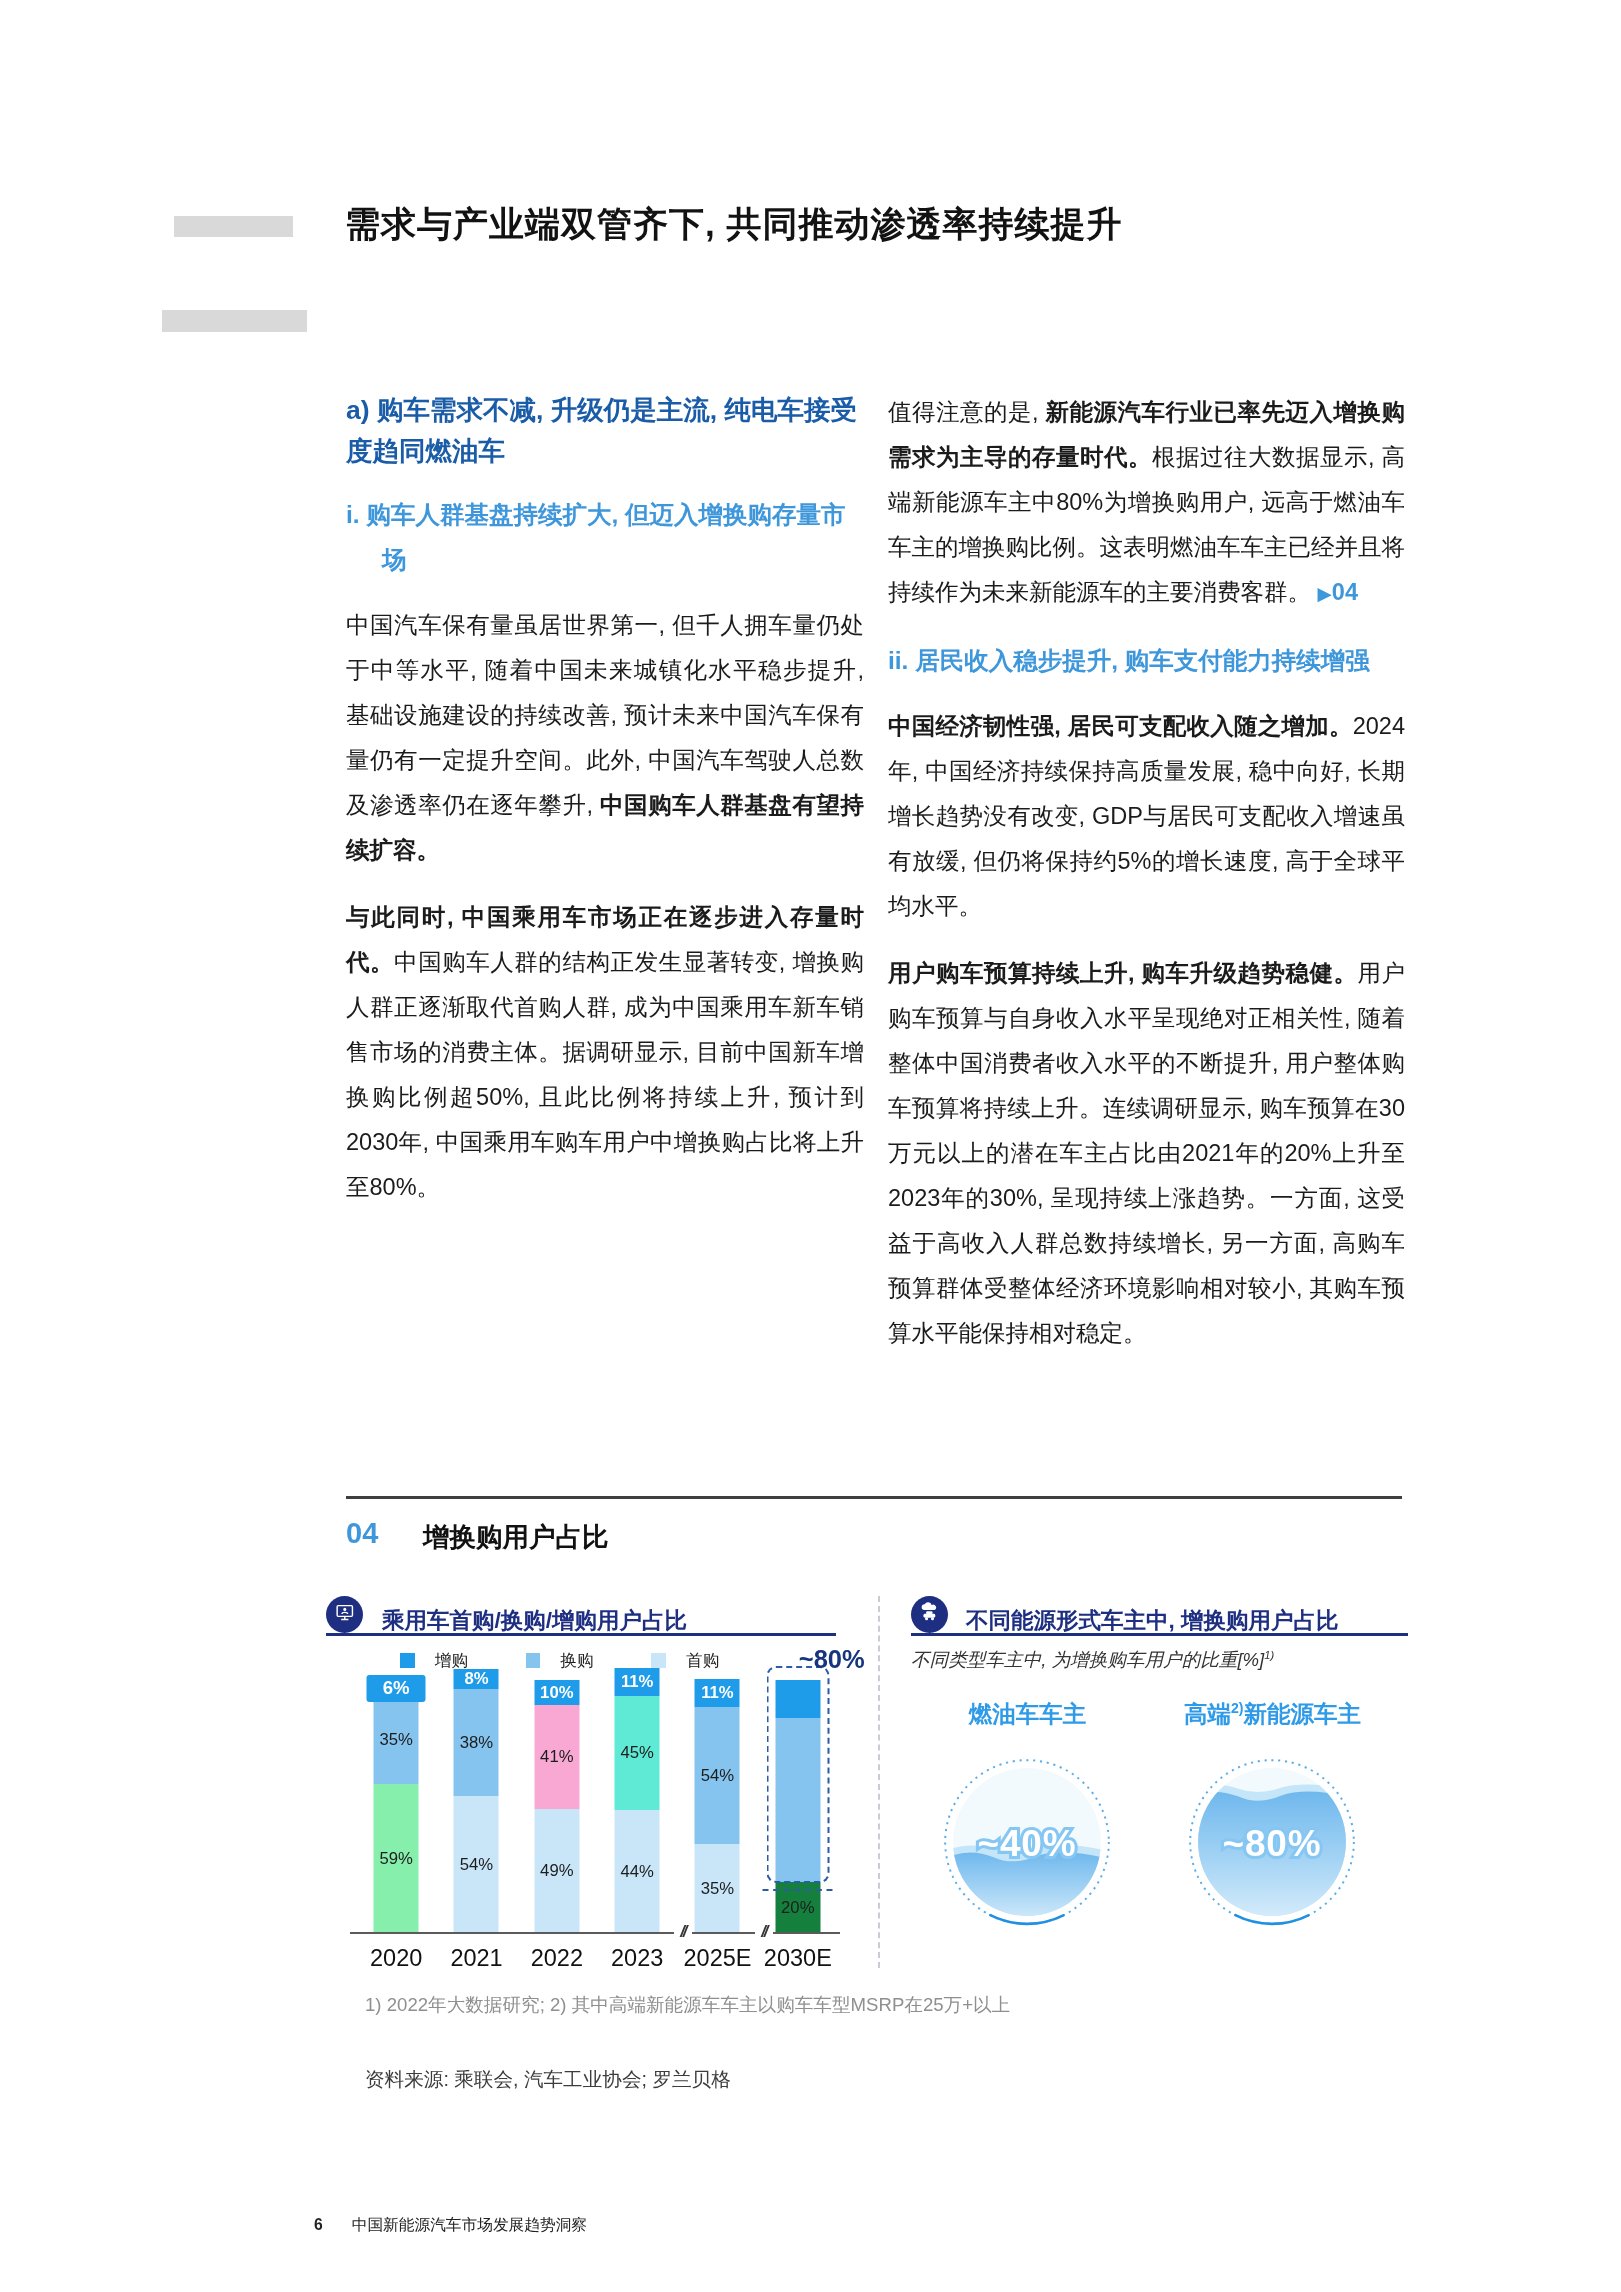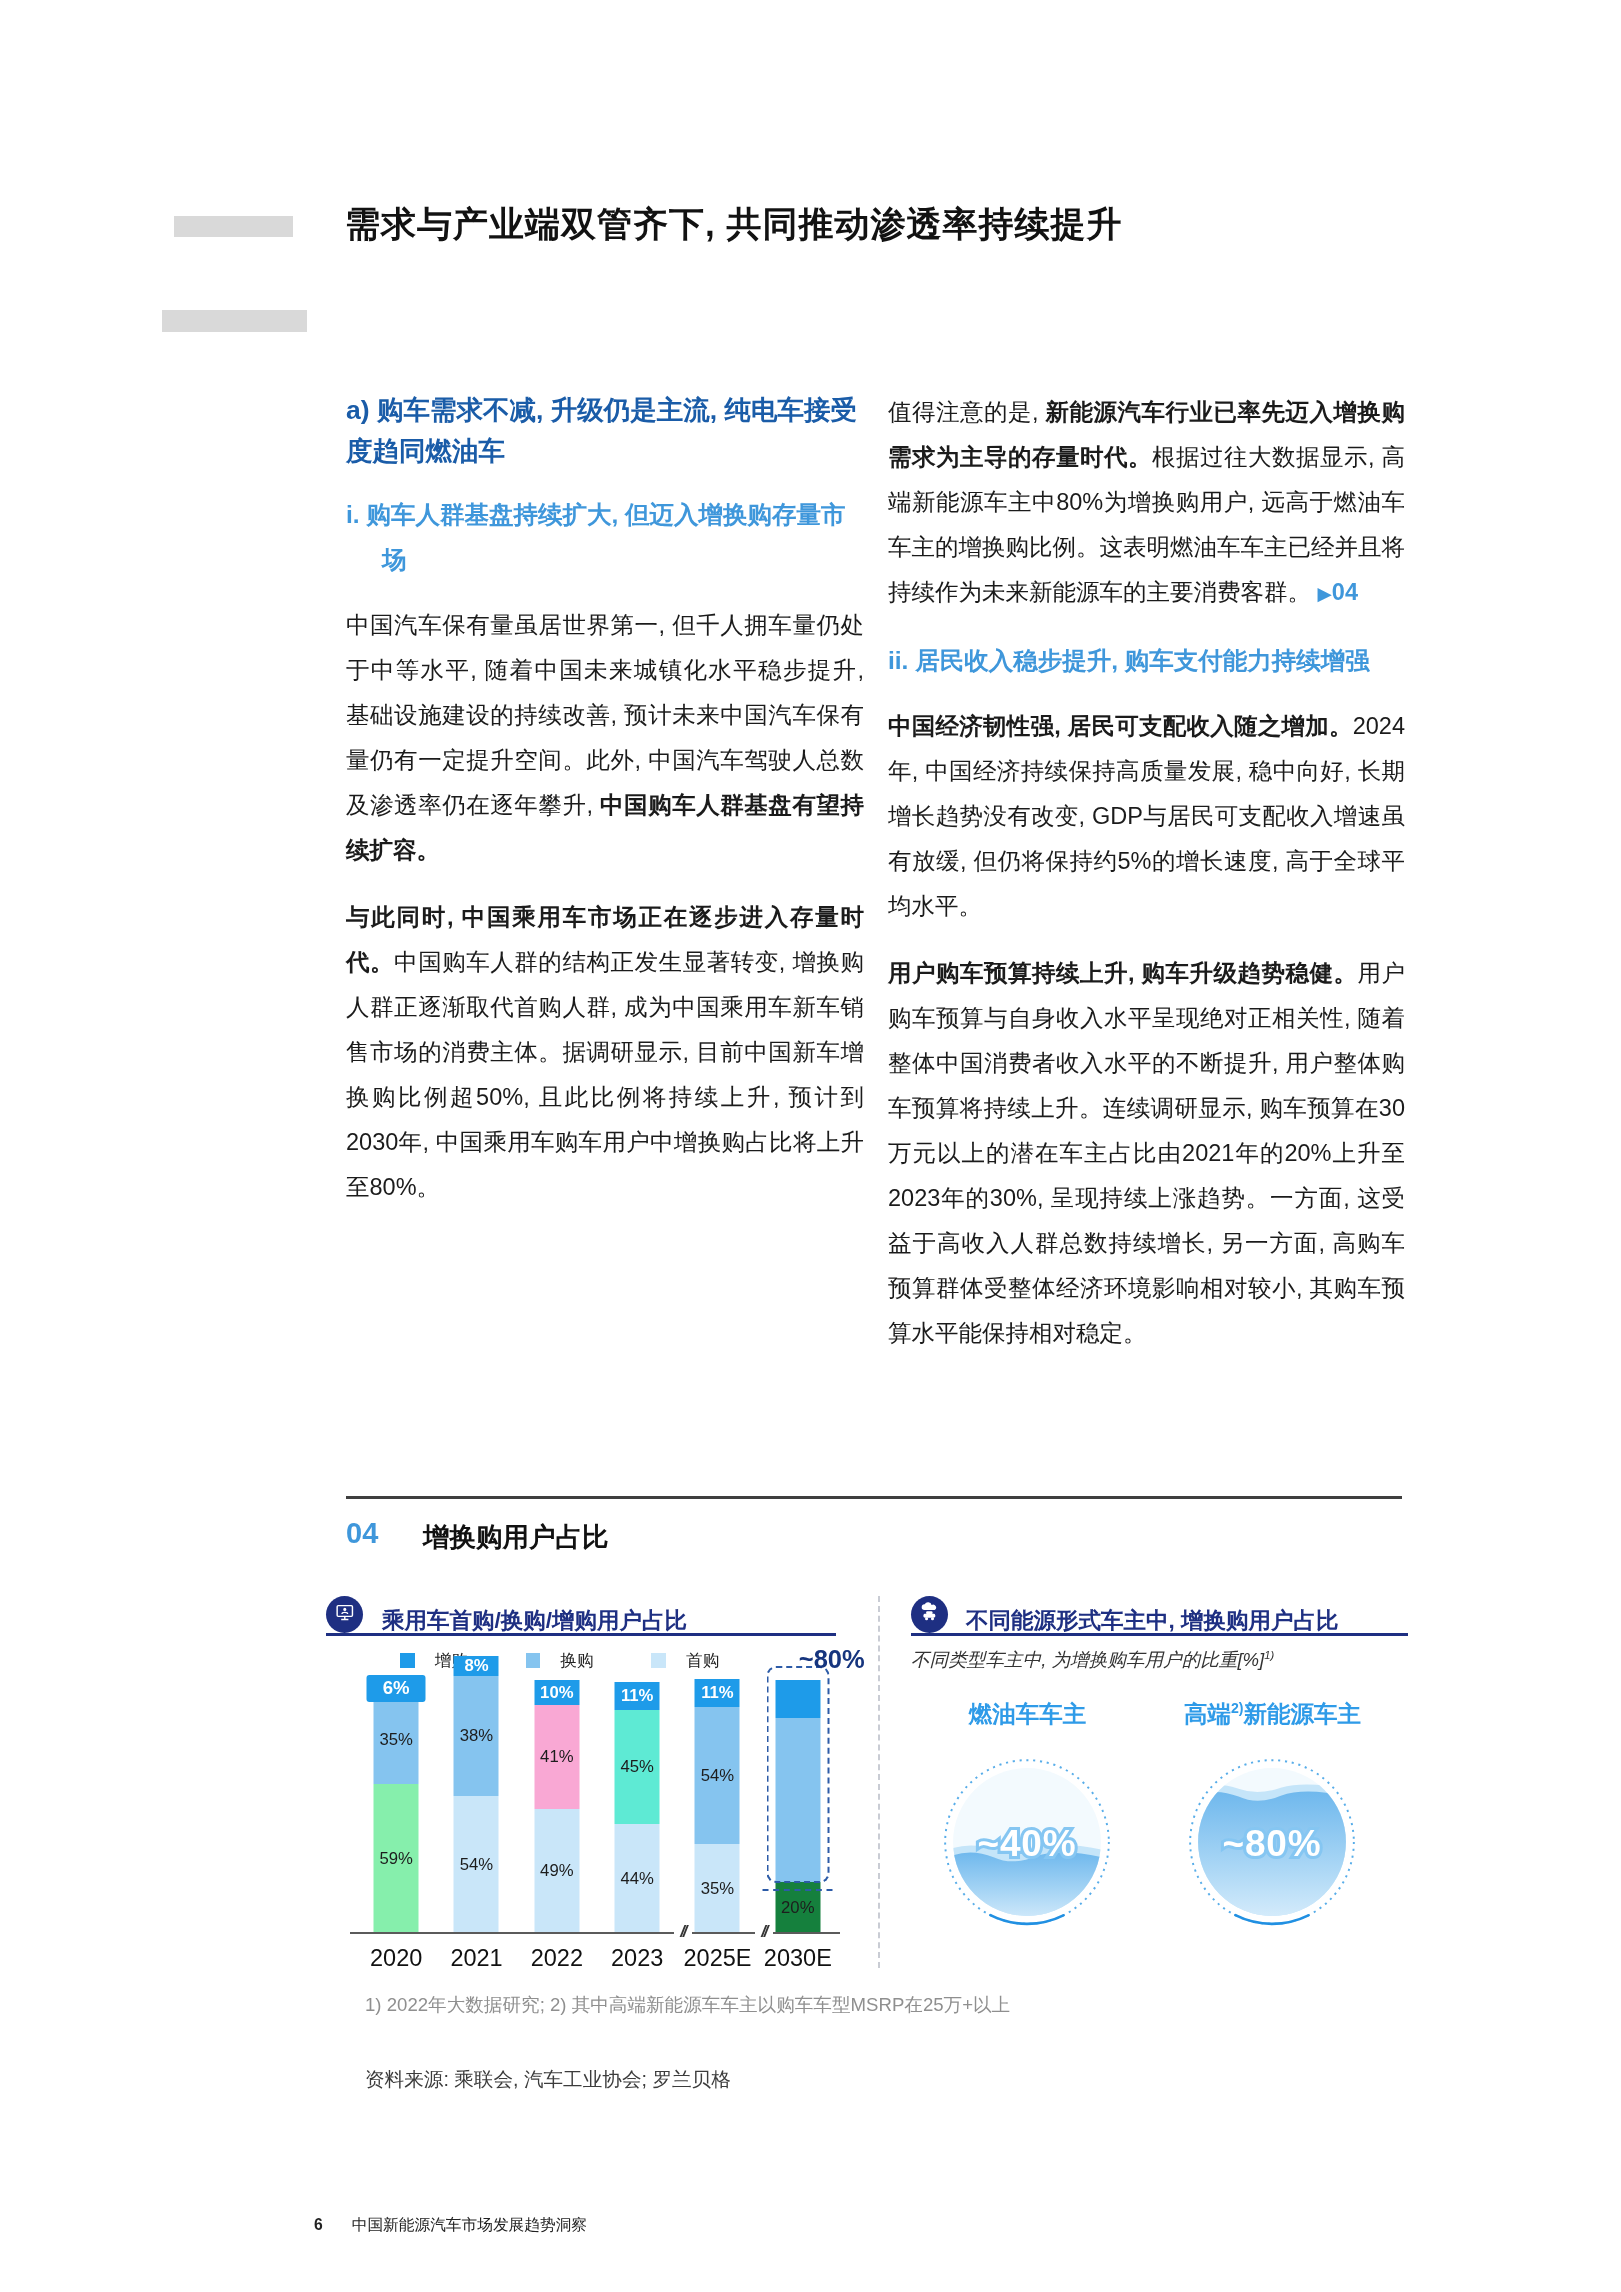--- a/index.html
+++ b/index.html
@@ -145,21 +145,21 @@
           <div class="seg" style="height: 149px; background: #86efac;">
             <span class="seg-label">59%</span>
           </div>
         </div>
       </div>
       <div class="slot">
         <div class="bar">
           <div class="seg" style="height: 20px; background: rgb(30, 155, 233);">
             <span class="seg-label on-dark">8%</span>
           </div>
-          <div class="seg" style="height: 120px; background: rgb(133, 196, 239);">
+          <div class="seg" style="height: 107px; background: rgb(133, 196, 239);">
             <span class="seg-label">38%</span>
           </div>
           <div class="seg" style="height: 137px; background: rgb(201, 230, 249);">
             <span class="seg-label">54%</span>
           </div>
         </div>
       </div>
       <div class="slot">
         <div class="bar">
           <div class="seg" style="height: 25px; background: rgb(30, 155, 233);">
@@ -174,21 +174,21 @@
         </div>
       </div>
       <div class="slot">
         <div class="bar">
           <div class="seg" style="height: 28px; background: rgb(30, 155, 233);">
             <span class="seg-label on-dark">11%</span>
           </div>
           <div class="seg" style="height: 114px; background: #5eead4;">
             <span class="seg-label">45%</span>
           </div>
-          <div class="seg" style="height: 109px; background: rgb(201, 230, 249);">
+          <div class="seg" style="height: 123px; background: rgb(201, 230, 249);">
             <span class="seg-label">44%</span>
           </div>
         </div>
       </div>
       <div class="slot">
         <div class="bar">
           <div class="seg" style="height: 28px; background: rgb(30, 155, 233);">
             <span class="seg-label on-dark">11%</span>
           </div>
           <div class="seg" style="height: 137px; background: rgb(133, 196, 239);">

